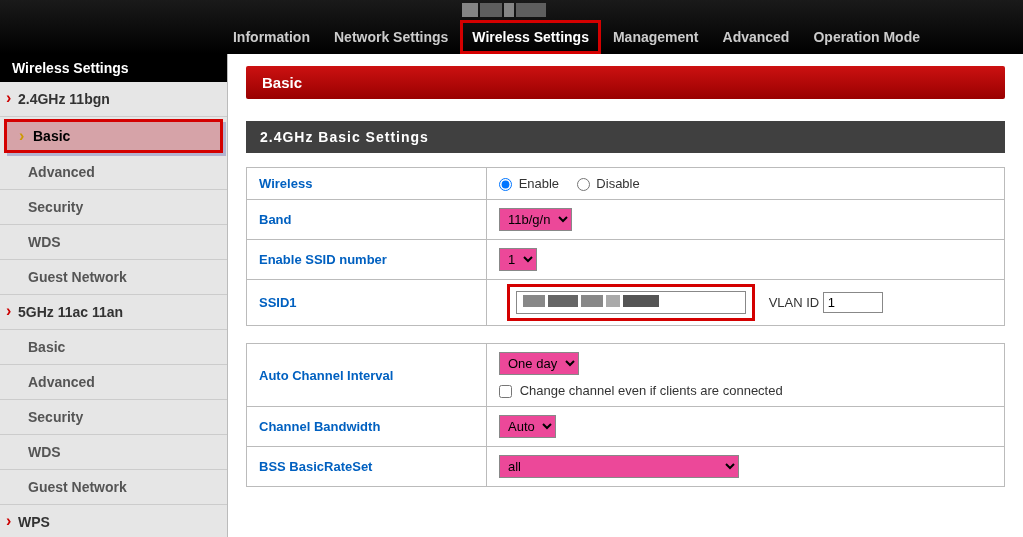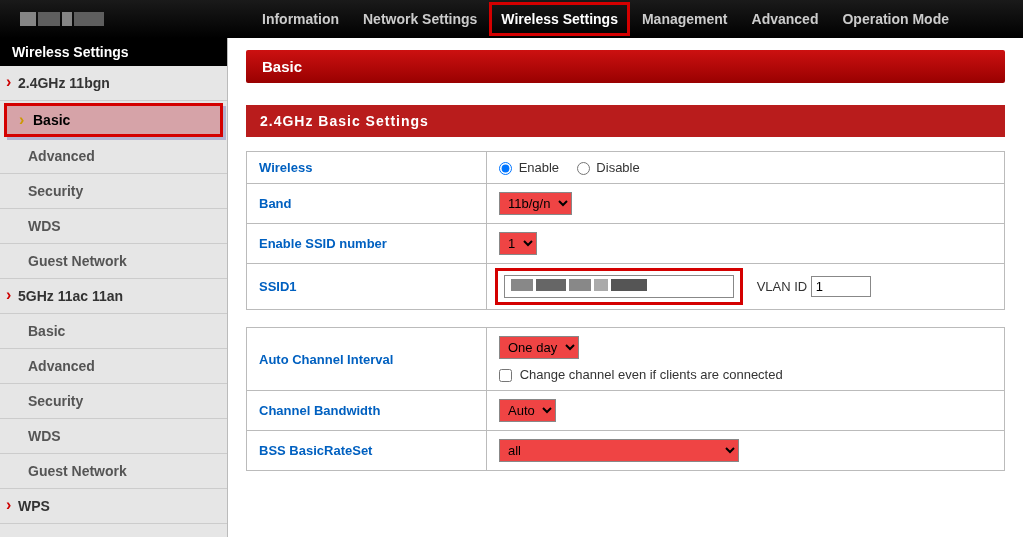--- a/index.html
+++ b/index.html
@@ -1,24 +1,25 @@
 <!DOCTYPE html>
 <html><head>
   <meta charset="utf-8">
   <style>
     * { box-sizing: border-box; margin: 0; padding: 0; }
     body { font-family: Verdana, Arial, sans-serif; font-size: 13px; background: #fff; width: 1023px; }
     
     
     .topnav {
       background: linear-gradient(#1a1a1a, #000);
-      height: 38px;
+      height: 54px;
       display: flex;
       align-items: center;
       padding-left: 20px;
+      flex-direction: column;
     }
     .logo-area {
       width: 120px;
       height: 30px;
       display: flex;
       gap: 2px;
       align-items: center;
     }
     .logo-blur { background: #858585; width: 16px; height: 14px; }
     .logo-blur2 { background: #5e5e5e; width: 22px; height: 14px; }
@@ -100,21 +101,21 @@
     }
     .page-title-bar {
       background: linear-gradient(#c11, #900);
       color: #fff;
       font-weight: bold;
       font-size: 15px;
       padding: 8px 16px;
       border-radius: 2px;
     }
     .section-title-bar {
-      background: #b91c1c;
+      background: #404040;
       color: #fff;
       font-weight: bold;
       font-size: 14px;
       padding: 8px 14px;
       margin-top: 22px;
       letter-spacing: 1px;
     }
     .form-table {
       width: 100%;
       border-collapse: collapse;
@@ -133,21 +134,21 @@
       font-size: 13px;
       margin-left: 27px;
     }
     .form-table td.value {
       color: #333;
     }
     select, input[type=text] {
       font-size: 13px;
       padding: 2px 4px;
       border: 1px solid #888;
-      background: #ef4444;
+      background: #ec4899;
     }
     input[type=text] { background: #fff; }
     input[type=radio] { margin-right: 3px; vertical-align: middle; }
     input[type=checkbox] { margin-right: 4px; vertical-align: middle; }
     .radio-label { margin-right: 14px; }
     
     .ssid-row-highlight {
       border: 3px solid #d40000;
       padding: 4px 6px;
       display: inline-block;
@@ -231,21 +232,21 @@
       <tr>
         <td class="label">Enable SSID number</td>
         <td class="value">
           <select>
             <option>1</option>
           </select>
         </td>
       </tr>
       <tr>
         <td class="label">SSID1</td>
-        <td class="value" style="padding:4px 8px;">
+        <td class="value" style="padding:4px 20px;">
           <span class="ssid-row-highlight">
             <span class="ssid-input" style="display:inline-block; border:1px solid #888; padding:3px 6px; background:#fff;">
               <span class="blur-span">
                 <span class="blur-box" style="width:22px;height:12px"></span>
                 <span class="blur-box" style="width:30px;height:12px;background:#666"></span>
                 <span class="blur-box" style="width:22px;height:12px"></span>
                 <span class="blur-box" style="width:14px;height:12px;background:#aaa"></span>
                 <span class="blur-box" style="width:36px;height:12px;background:#555"></span>
               </span>
             </span>

